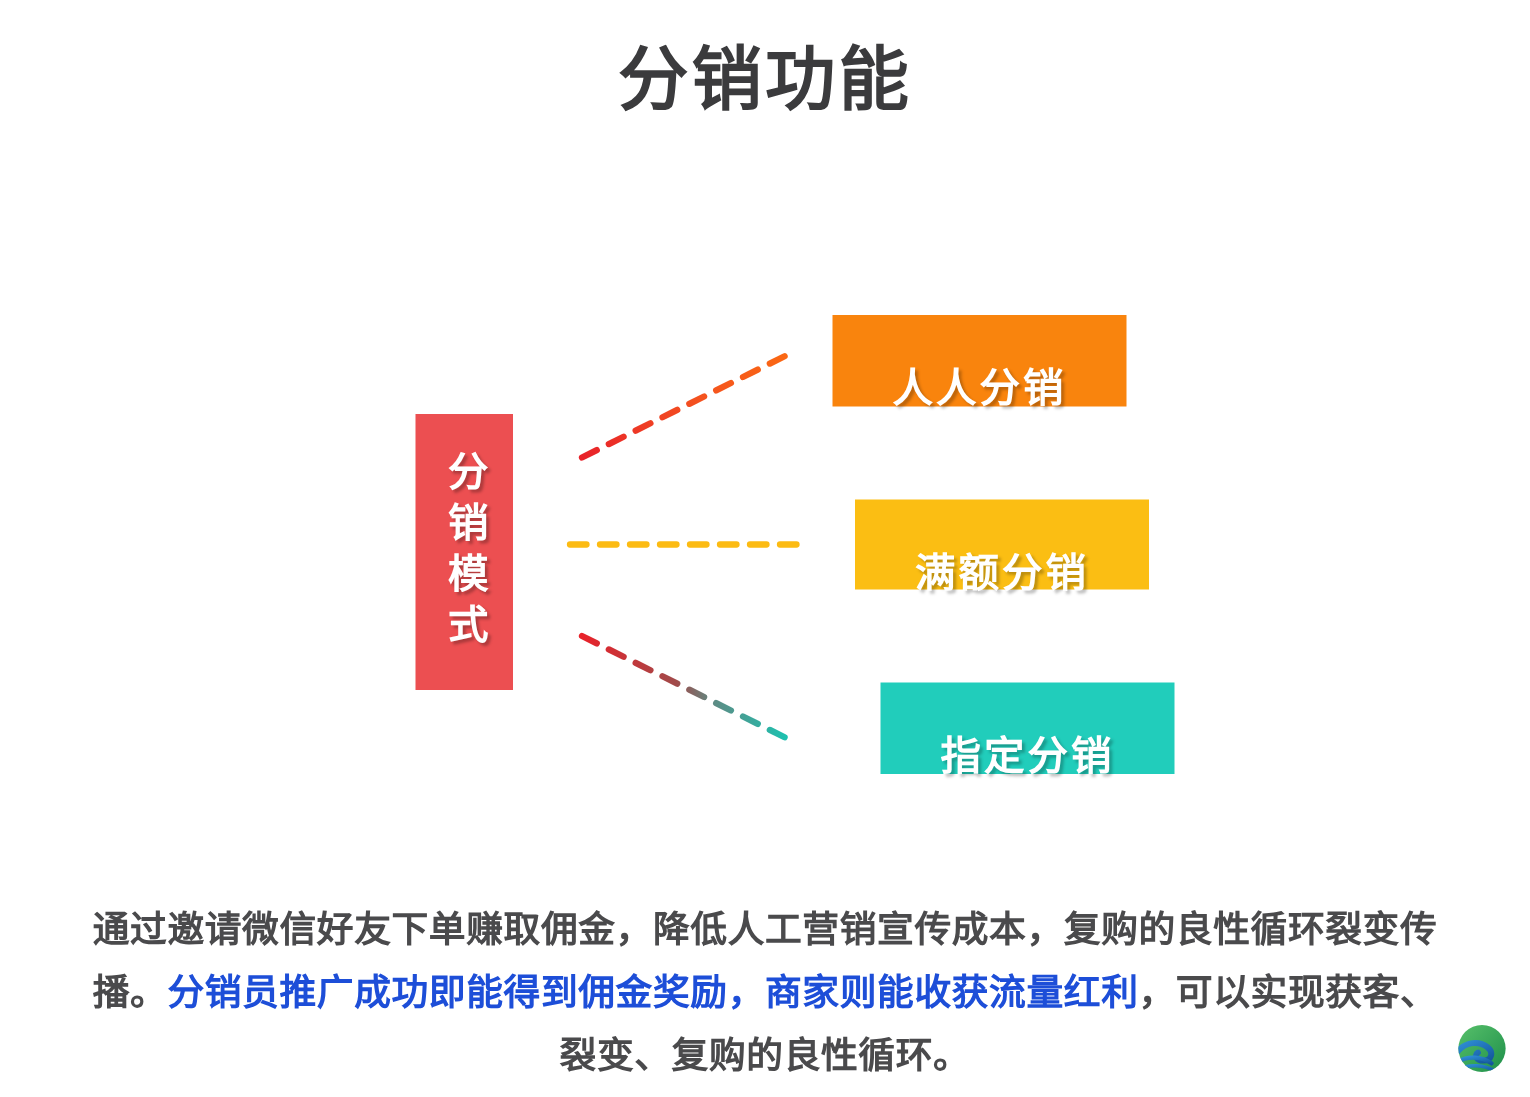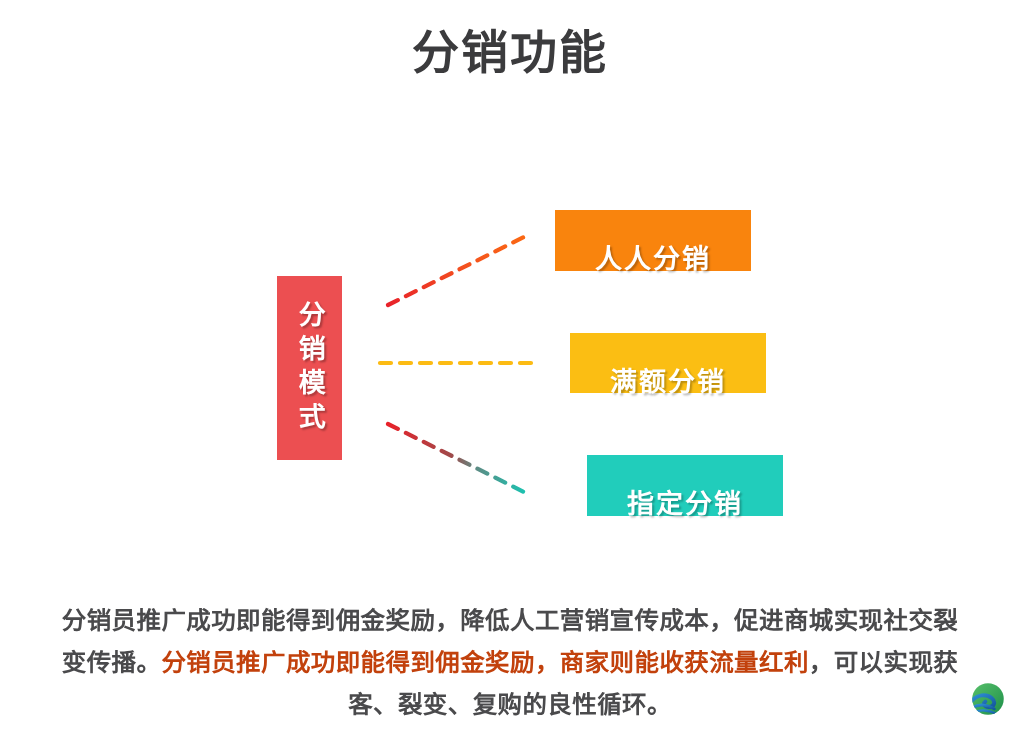--- a/index.html
+++ b/index.html
@@ -122,21 +122,21 @@
     top: 600px;
     width: 900px;
     text-align: center;
     font-size: 24.5px;
     font-weight: bold;
     color: #4a4a4c;
     line-height: 42px;
     letter-spacing: 0.4px;
   }
   .caption .hl {
-    color: #c2410c;
+    color: #1d4ed8;
   }
 
   
   .logo {
     position: absolute;
     right: 14px;
     bottom: 14px;
     display: flex;
     align-items: center;
     gap: 5px;
@@ -194,21 +194,21 @@
   <div class="node-box node-mid">
     <span class="node-label">满额分销</span>
   </div>
 
   <div class="node-box node-bot">
     <span class="node-label">指定分销</span>
   </div>
 </div>
 
 <div class="caption">
-  <span>分销员推广成功即能得到佣金奖励，降低人工营销宣传成本，促进商城实现社交</span><span>裂变传播。</span><span class="hl">分销员推广成功即能得到佣金奖励，商家则能收获流量红利</span><span>，可以</span><span>实现获客、裂变、复购的良性循环。</span>
+  <span>通过邀请微信好友下单赚取佣金，降低人工营销宣传成本，复购的良性循环</span><span>裂变传播。</span><span class="hl">分销员推广成功即能得到佣金奖励，商家则能收获流量红利</span><span>，可以</span><span>实现获客、裂变、复购的良性循环。</span>
 </div>
 
 <div class="logo">
   <svg class="logo-mark" viewBox="0 0 40 40" xmlns="http://www.w3.org/2000/svg">
     <defs>
       <linearGradient id="logoGreen" x1="0" y1="0" x2="1" y2="1">
         <stop offset="0%" stop-color="#57c06a"></stop>
         <stop offset="100%" stop-color="#1e8f4a"></stop>
       </linearGradient>
       <linearGradient id="logoBlue" x1="0" y1="0" x2="1" y2="1">

